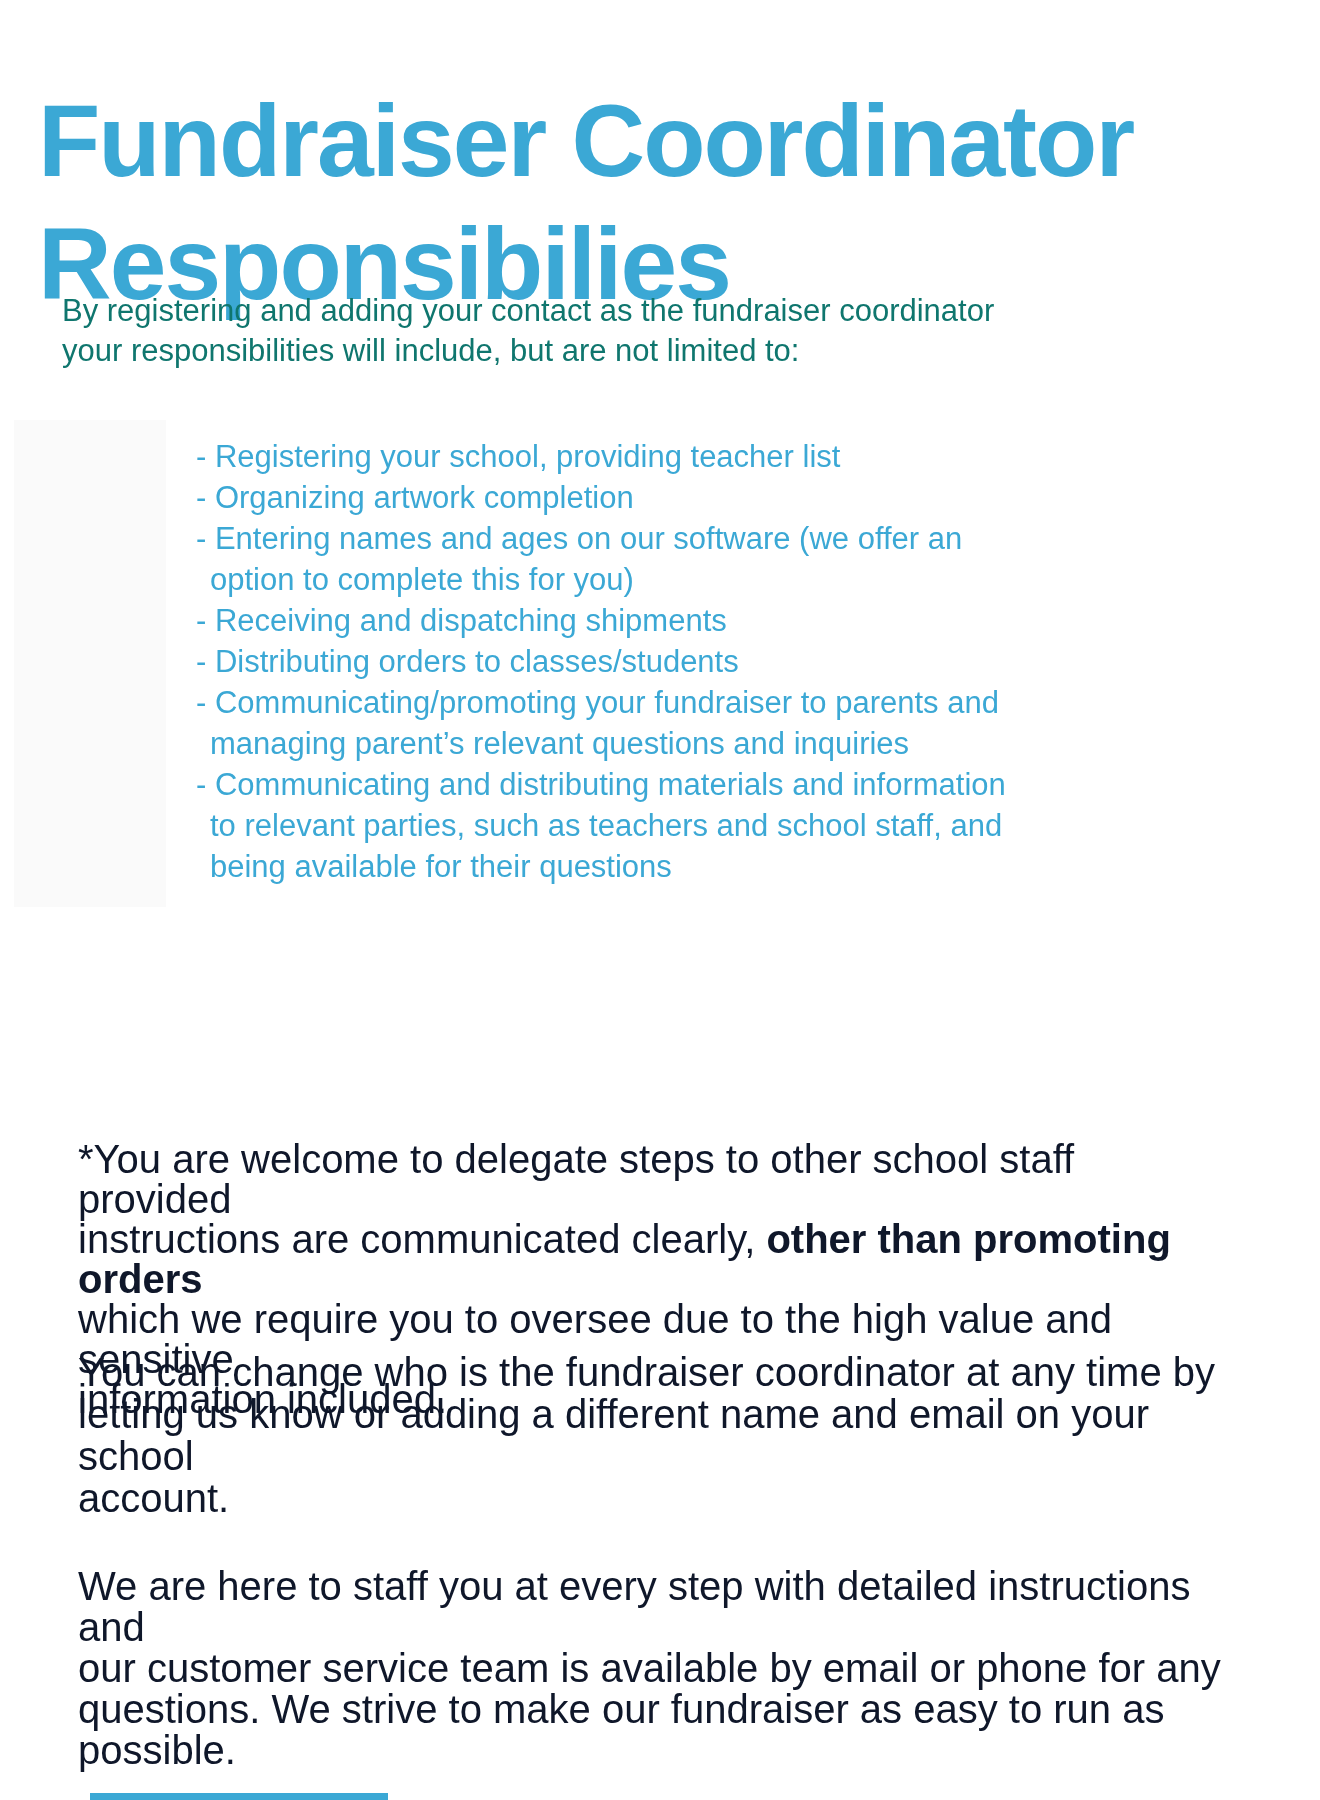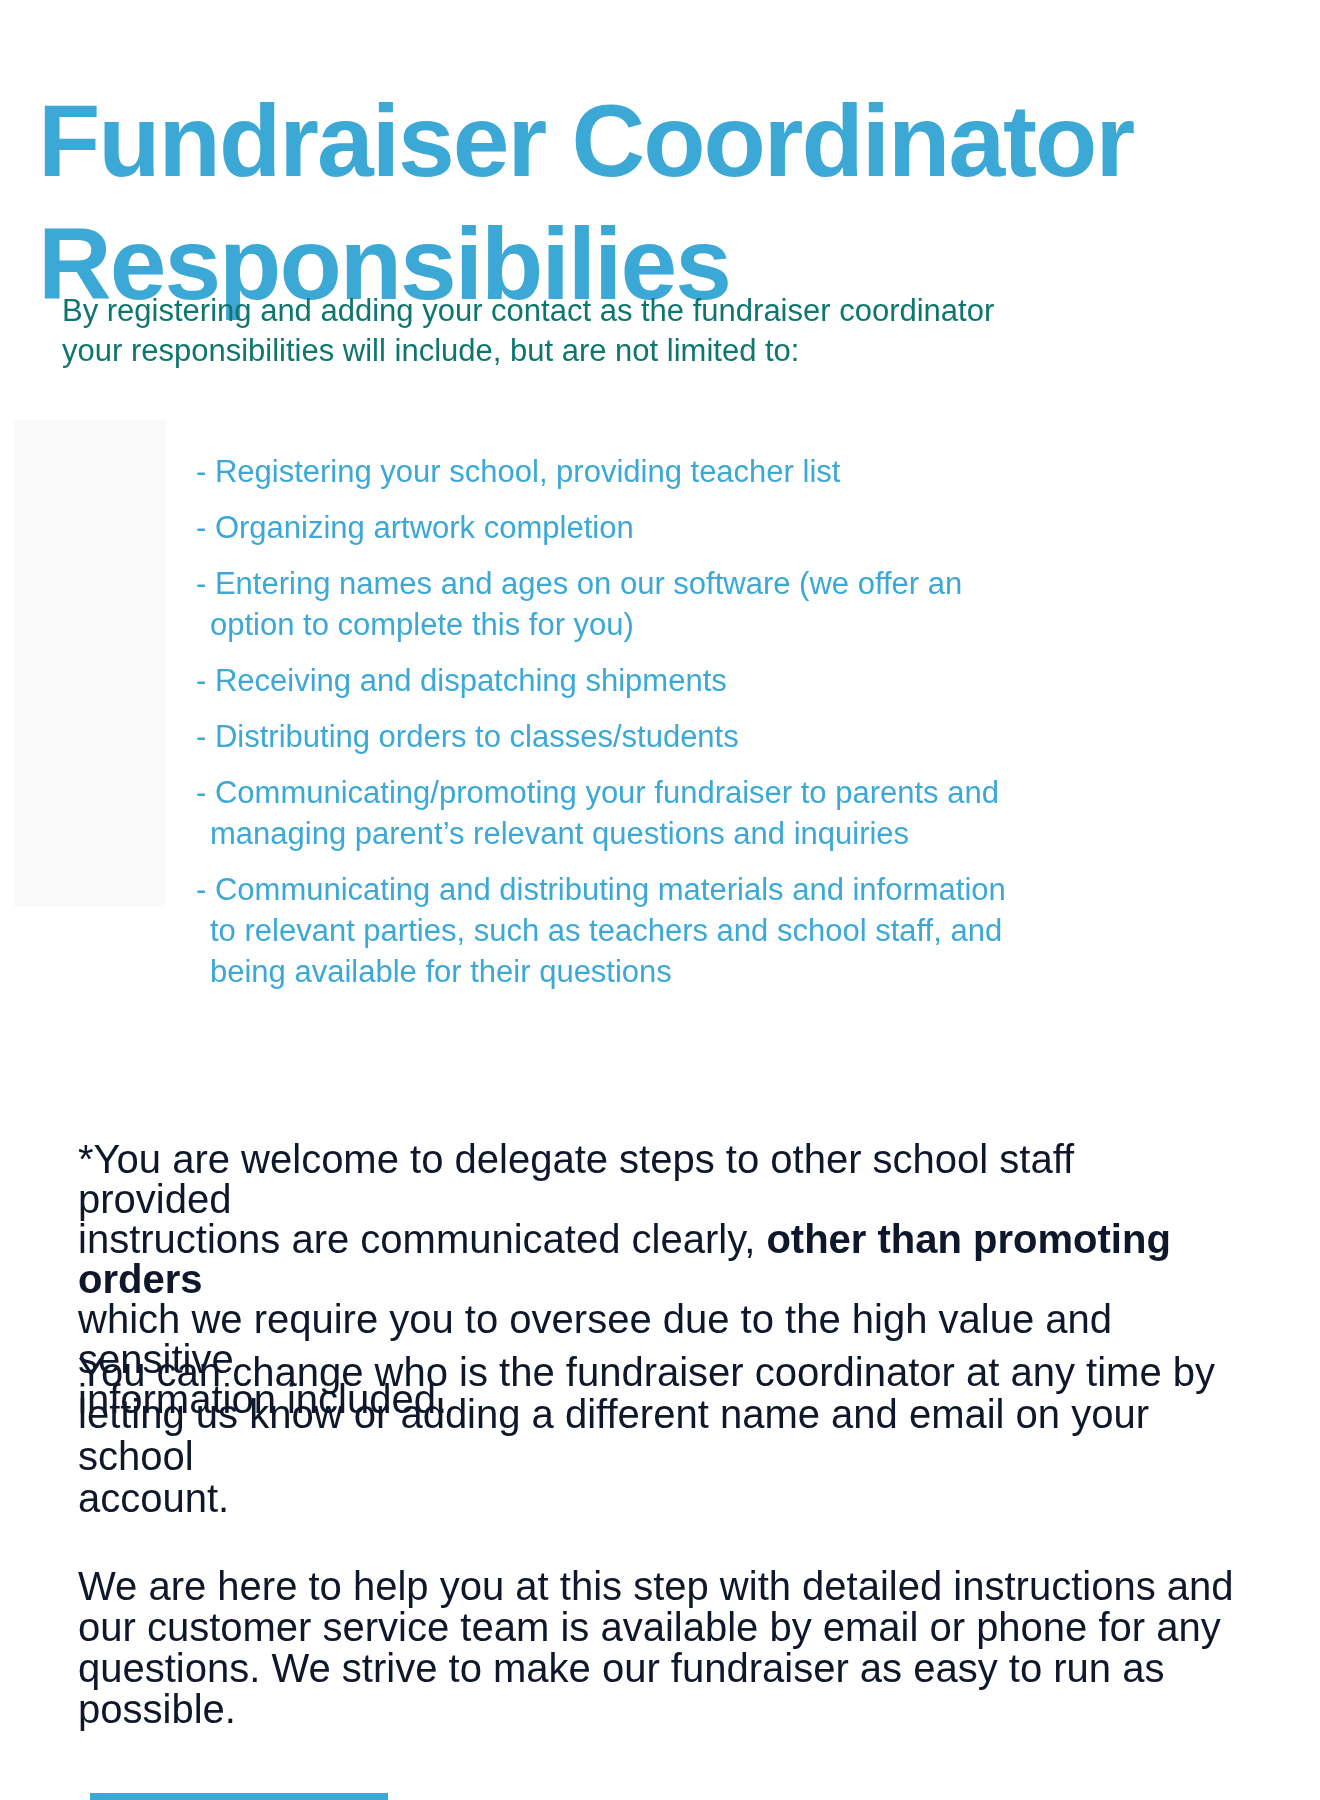--- a/index.html
+++ b/index.html
@@ -50,21 +50,20 @@
     left: 196px;
     top: 436px;
     width: 1000px;
     font-size: 31px;
     line-height: 41px;
     color: #3BA8D5;
   }
   .resp-list .item {
     padding-left: 14px;
     text-indent: -14px;
-    margin-top: 15px;
   }
   .para {
     position: absolute;
     left: 78px;
     width: 1160px;
     font-size: 40px;
     line-height: 40px;
     color: #0f172a;
   }
   .para b { font-weight: 700; }
@@ -110,20 +109,20 @@
 
   <p class="para note-para prewrap"><span>*You are welcome to delegate steps to other school staff provided
 instructions are communicated clearly, </span><b>other than promoting orders</b><span>
 which we require you to oversee due to the high value and sensitive
 information included.</span></p>
 
   <p class="para change-para prewrap">You can change who is the fundraiser coordinator at any time by
 letting us know or adding a different name and email on your school
 account.</p>
 
-  <p class="para help-para prewrap">We are here to help you at this step with detailed instructions and
+  <p class="para help-para prewrap">We are here to staff you at every step with detailed instructions and
 our customer service team is available by email or phone for any
 questions. We strive to make our fundraiser as easy to run as
 possible.</p>
 
   <div class="bottom-cutoff-bar"></div>
 
 </div>
 
 </body></html>

